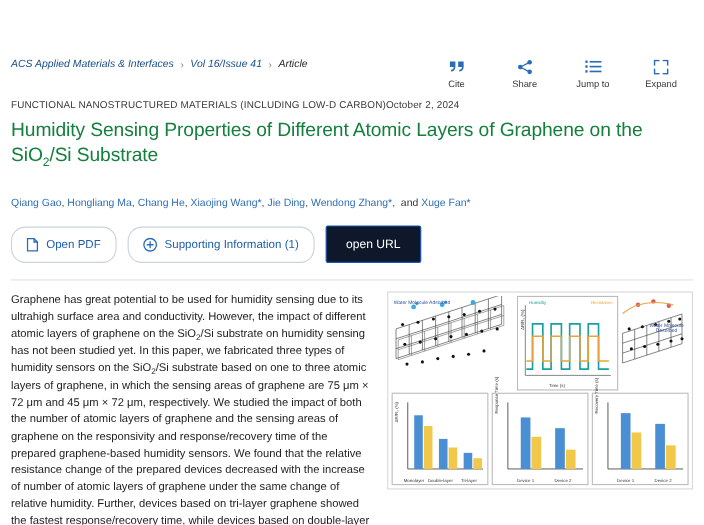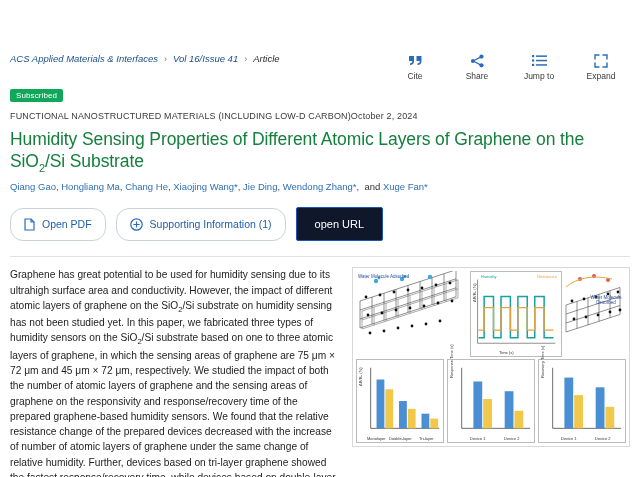--- a/index.html
+++ b/index.html
@@ -100,21 +100,21 @@
     font-size: 17.5px;
     line-height: 1.28;
     font-weight: normal;
     color: #15803d;
     letter-spacing: -0.1px;
   }
   h1.title sub { font-size: 11px; }
 
   
   .authors {
-    margin-top: 5px;
+    margin-top: 23px;
     font-size: 9.5px;
     color: #2f6fb5;
     line-height: 1.5;
   }
   .authors .sep { color: #444; }
   .authors .and { color: #333; }
 
   
   .btnrow {
     margin-top: 13px;
@@ -267,23 +267,20 @@
         <span class="glyph">
           <svg width="14" height="14" viewBox="0 0 14 14">
             <path d="M1 5 V1 H5 M9 1 H13 V5 M13 9 V13 H9 M5 13 H1 V9" stroke="#2b6cb8" stroke-width="1.4" fill="none" stroke-linecap="round"></path>
           </svg>
         </span>
         <span class="alabel">Expand</span>
       </div>
     </div>
   </div>
 
-  <div class="badge-row">
-    <span class="badge">Subscribed</span>
-  </div>
 
   <div class="section-line">
     <span class="sec-name">FUNCTIONAL NANOSTRUCTURED MATERIALS (INCLUDING LOW-D CARBON)</span><span class="bar">|</span><span class="date">October 2, 2024</span>
   </div>
 
   <h1 class="title"><span>Humidity Sensing Properties of Different Atomic Layers of Graphene on the SiO</span><sub>2</sub><span>/Si Substrate</span></h1>
 
   <div class="authors">
     <span>Qiang Gao</span><span class="sep">, </span><span>Hongliang Ma</span><span class="sep">, </span><span>Chang He</span><span class="sep">, </span><span>Xiaojing Wang*</span><span class="sep">, </span><span>Jie Ding</span><span class="sep">, </span><span>Wendong Zhang*</span><span class="sep">, &nbsp;</span><span class="and">and</span><span class="sep">&nbsp;</span><span>Xuge Fan*</span>
   </div>

